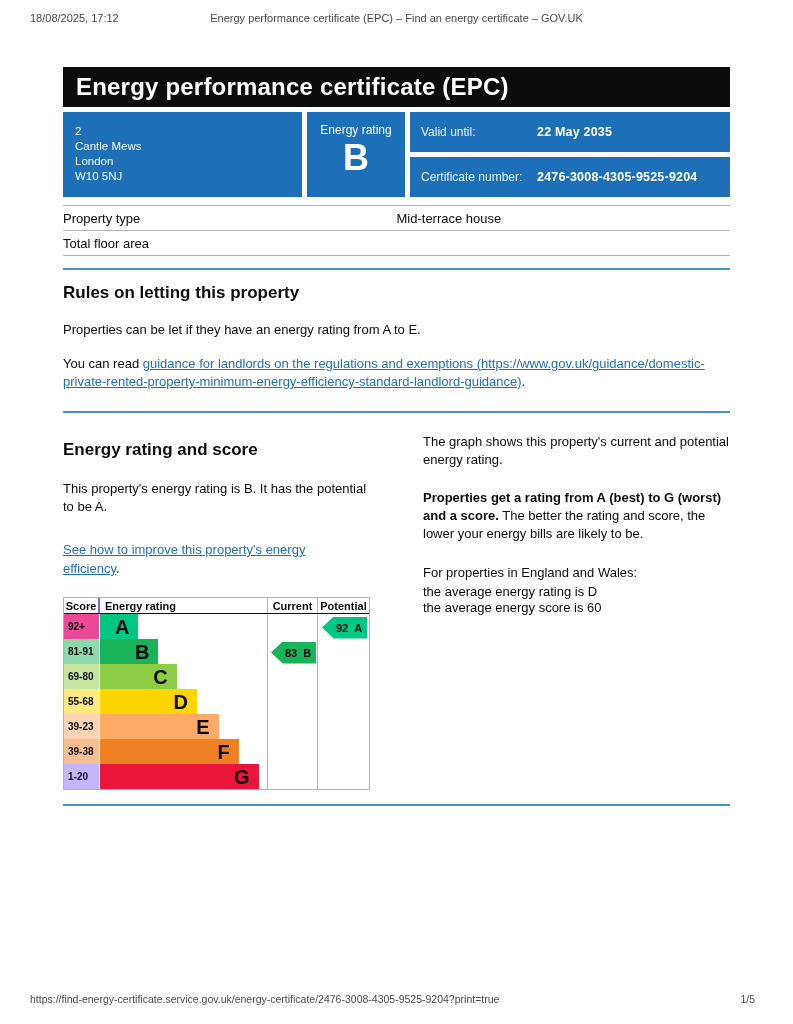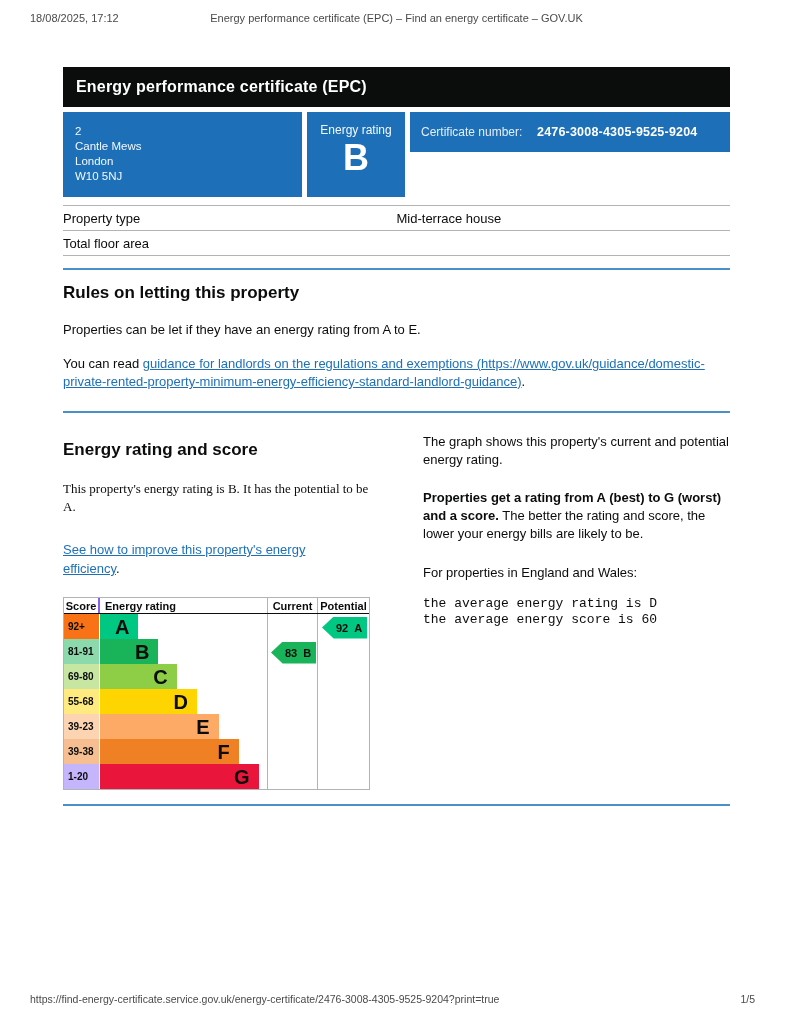--- a/index.html
+++ b/index.html
@@ -20,21 +20,21 @@
   .print-header .ttl { position:absolute; left:0; right:0; text-align:center; top:0; }
   .print-footer { position:absolute; top:993px; left:30px; right:30px; height:14px;
     font-size:10.5px; color:#4a4a4a; }
   .print-footer .url { position:absolute; left:0; top:0; }
   .print-footer .pg { position:absolute; right:8px; top:0; }
 
   
   .content { position:absolute; top:67px; left:63px; width:667px; }
 
   .banner { background:#0b0c0c; height:40px; display:flex; align-items:center; padding-left:13px; }
-  .banner h1 { color:#fff; font-size:16px; font-weight:bold; letter-spacing:.2px; }
+  .banner h1 { color:#fff; font-size:24px; font-weight:bold; letter-spacing:.2px; }
 
   
   .summary { display:flex; margin-top:5px; height:85px; }
   .box { background:#1d70b8; color:#fff; }
   .box-address { width:239px; padding:12px 12px; font-size:11.5px; line-height:1.3; color:rgba(255,255,255,.95); }
   .box-rating { width:98px; margin-left:5px; display:flex; flex-direction:column; align-items:center; padding-top:11px; }
   .box-rating .lbl { font-size:12px; color:rgba(255,255,255,.95); }
   .box-rating .big { font-size:36px; font-weight:bold; line-height:1.15; }
   .box-stack { flex:1; margin-left:5px; display:flex; flex-direction:column; }
   .box-row { height:40px; display:flex; align-items:center; padding-left:11px; }
@@ -55,26 +55,26 @@
   h2 { font-size:17px; font-weight:bold; margin-top:13px; }
   .para { margin-top:18px; line-height:18px; }
   .para.link-para { margin-top:16px; }
   a { color:#1d70b8; text-decoration:underline; }
 
   
   .cols { display:flex; margin-top:18px; }
   .col-left { width:327px; }
   .col-right { width:307px; margin-left:33px; }
   .col-left h2 { margin-top:9px; }
-  .col-left .summary-text { margin-top:20px; max-width:312px;font-family:Liberation Serif, serif; }
+  .col-left .summary-text { margin-top:20px; max-width:312px; }
   .col-left .improve { margin-top:24px; max-width:292px; line-height:19px; }
   .col-right .para:first-child { margin-top:2px; }
   .col-right .p-bold-mix { margin-top:20px; }
   .col-right .p-ew { margin-top:21px; }
-  .col-right .avg { margin-top:14px; line-height:15.5px;font-family:Liberation Mono, monospace; }
+  .col-right .avg { margin-top:2px; line-height:15.5px; }
 
   
   .epc-chart { position:relative; margin-top:19px; width:307px; border:1px solid #b1b4b6; background:#fff; }
   .epc-head { display:flex; height:16px; border-bottom:1px solid #0b0c0c; font-weight:bold; font-size:11px; }
   .epc-head > div { display:flex; align-items:center; }
   .h-score { width:36px; justify-content:center; border-right:2px solid #8b5cf6; }
   .h-rating { width:167px; padding-left:5px; }
   .h-current { width:50px; justify-content:center; border-left:1px solid #b1b4b6; }
   .h-potential { flex:1; justify-content:center; border-left:1px solid #b1b4b6; }
   .epc-row { display:flex; height:25px; }
@@ -111,20 +111,24 @@
           <div>Cantle Mews</div>
           <div>London</div>
           <div>W10 5NJ</div>
         </div>
       <div class="box box-rating">
         <span class="lbl">Energy rating</span>
         <span class="big">B</span>
       </div>
       <div class="box-stack">
         <div class="box box-row">
+          <span class="lbl">Valid until:</span>
+          <span class="val">22 May 2035</span>
+        </div>
+        <div class="box box-row">
           <span class="lbl">Certificate number:</span>
           <span class="val">2476-3008-4305-9525-9204</span>
         </div>
       </div>
     </div>
 
     <div class="ptable">
       <div class="prow">
         <span class="k">Property type</span>
         <span class="v">Mid-terrace house</span>
@@ -152,21 +156,21 @@
 
         <div class="epc-chart">
           <div class="epc-head">
             <div class="h-score">Score</div>
             <div class="h-rating">Energy rating</div>
             <div class="h-current">Current</div>
             <div class="h-potential">Potential</div>
           </div>
           <div>
               <div class="epc-row">
-                <div class="epc-score" style="background:#f97316">92+</div>
+                <div class="epc-score" style="background:#ec4899">92+</div>
                 <div class="epc-bandarea">
                   <div class="epc-bar" style="width:23%;background:#00c781">
                     <span class="epc-letter">A</span>
                   </div>
                 </div>
                 <div class="epc-cur"></div>
                 <div class="epc-pot"></div>
               </div>
               <div class="epc-row">
                 <div class="epc-score" style="background:#8cd9ac">81-91</div>

